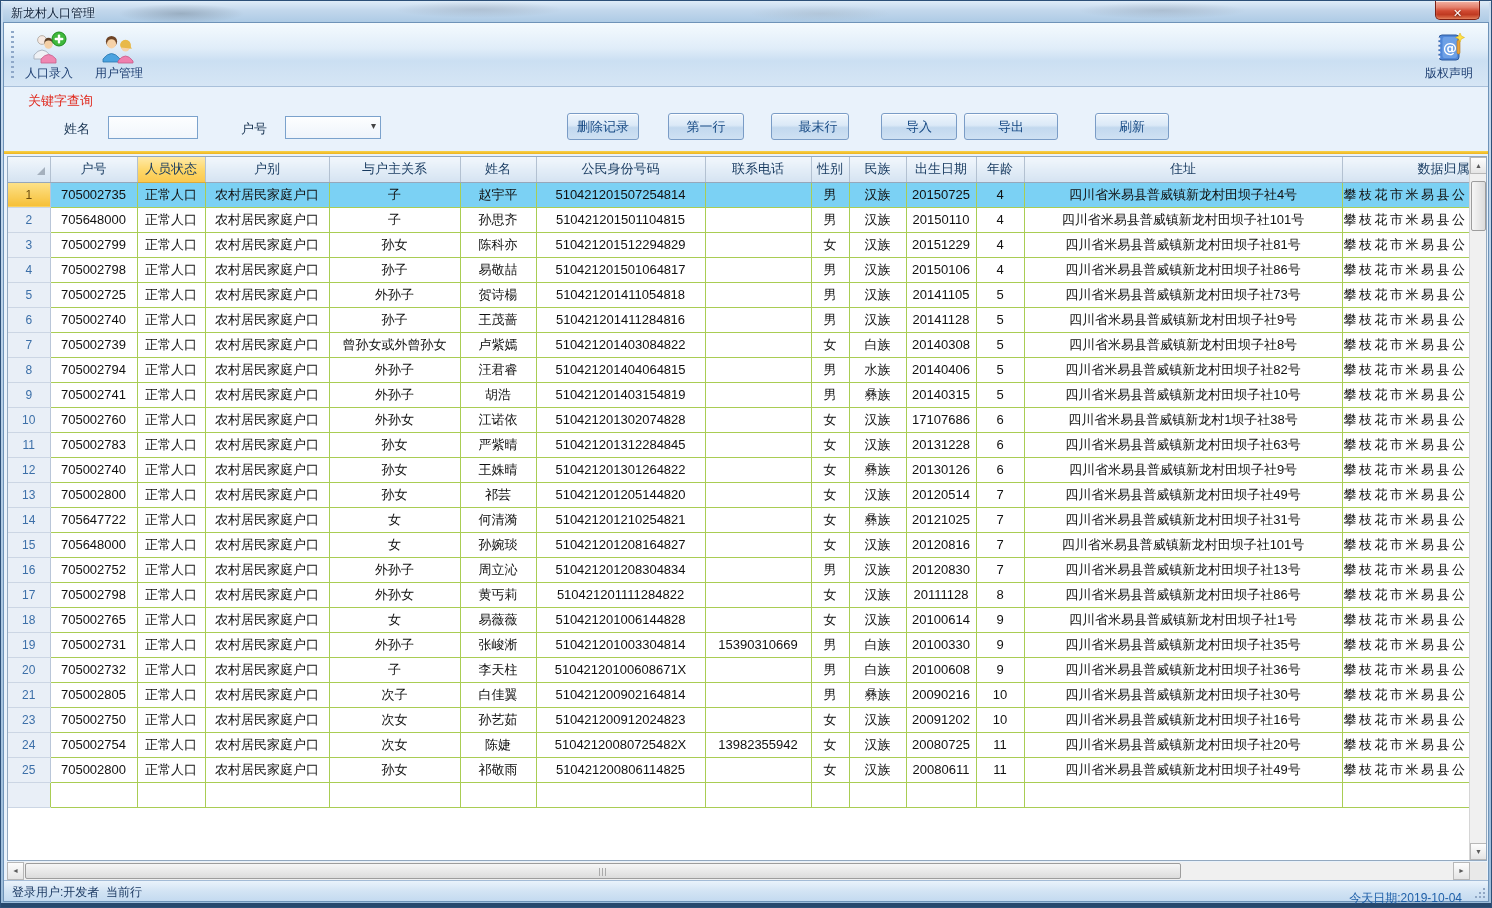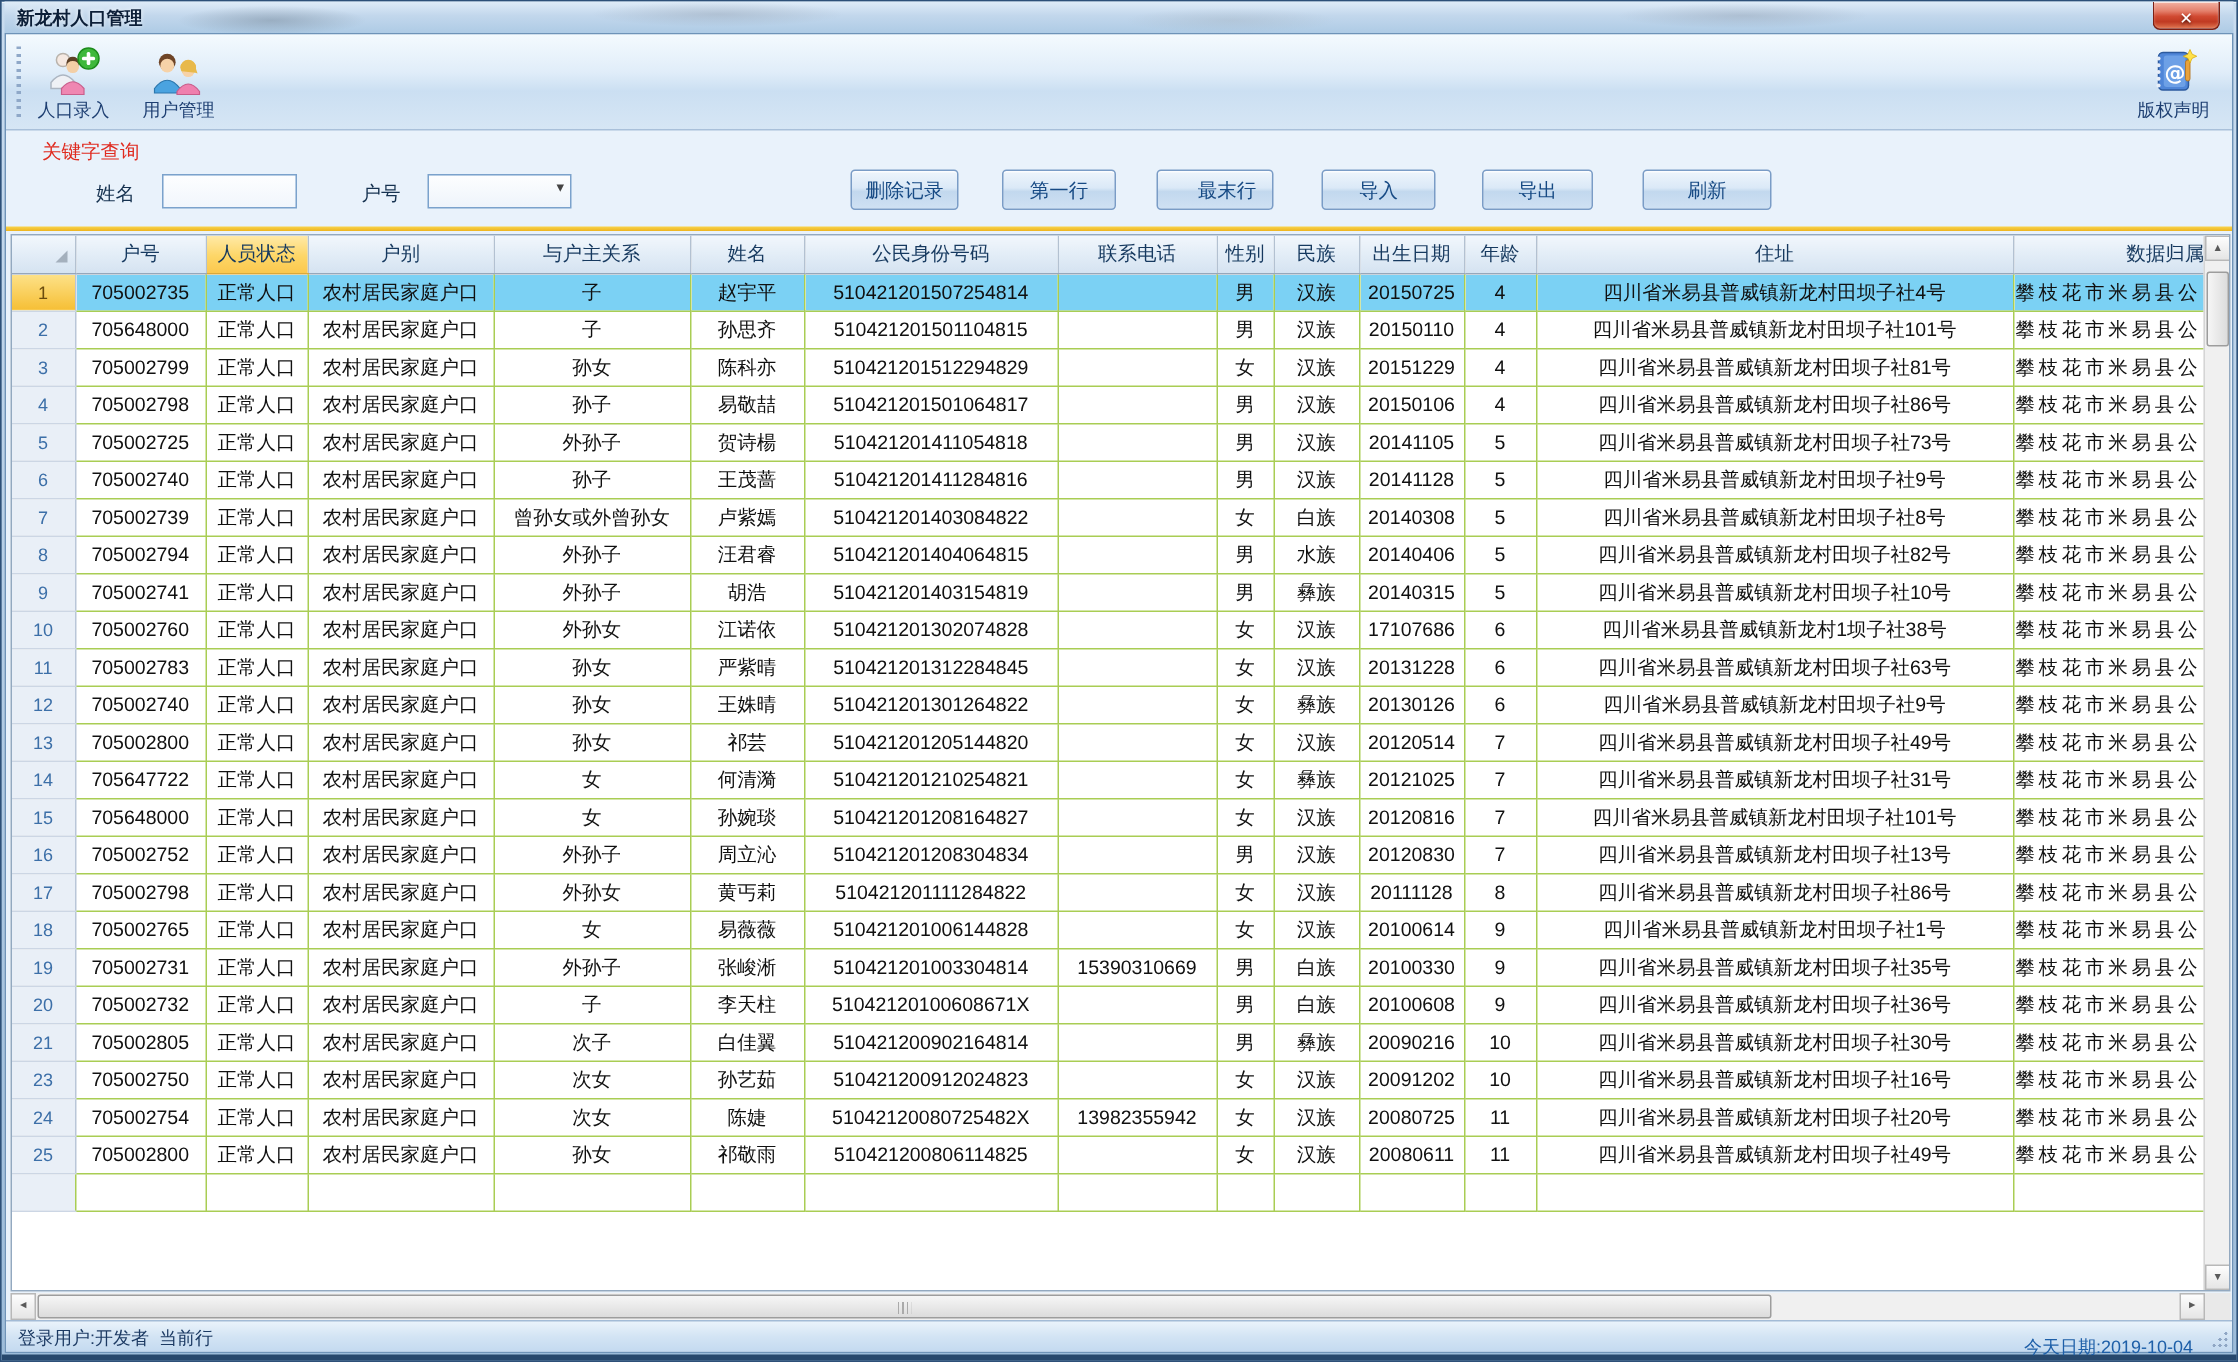--- a/index.html
+++ b/index.html
@@ -18,21 +18,21 @@
     overflow:hidden;
   }
   .titlebar::before{
     content:""; position:absolute; inset:0;
     background:
       radial-gradient(ellipse 90px 14px at 12% 60%, rgba(90,105,120,.35), transparent 70%),
       radial-gradient(ellipse 120px 12px at 32% 40%, rgba(130,140,155,.30), transparent 70%),
       radial-gradient(ellipse 100px 12px at 55% 60%, rgba(150,160,170,.25), transparent 70%),
       radial-gradient(ellipse 120px 12px at 78% 45%, rgba(120,130,145,.28), transparent 70%);
   }
-  .title-text{ position:relative; padding-left:8px; font-size:12px; color:#0c1f38; text-shadow:0 0 3px rgba(255,255,255,.9);font-weight:bold; }
+  .title-text{ position:relative; padding-left:8px; font-size:12px; color:#0c1f38; text-shadow:0 0 3px rgba(255,255,255,.9); }
   .close-btn{
     position:absolute; top:0; right:9px; width:45px; height:19px; z-index:3;
     border:1px solid #7c2014; border-top:none; border-radius:0 0 5px 5px;
     background:linear-gradient(180deg,#f3b4a5 0%,#e4806c 35%,#d14a32 55%,#c03a22 75%,#e0754f 100%);
     box-shadow:inset 0 1px 0 rgba(255,255,255,.65), inset 0 0 2px rgba(255,255,255,.3);
     text-align:center; cursor:pointer;
   }
   .close-btn .x{ color:#fff; font-size:11px; font-weight:bold; line-height:17px; text-shadow:0 1px 2px rgba(0,0,0,.55); }
   
   .client{
@@ -217,22 +217,22 @@
     <div class="combo" style="left:281px;">
       <span class="val"></span>
       <span class="arr">▾</span>
     </div>
 
     <div class="abtn add" style="left:455px;width:77px;margin-top:48px;">增加记录</div>
     <div class="abtn" style="left:563px;width:72px;">删除记录</div>
     <div class="abtn" style="left:664px;width:76px;">第一行</div>
     <div class="abtn" style="left:767px;width:78px;padding-left:16px;">最末行</div>
     <div class="abtn" style="left:877px;width:76px;font-family:Liberation Serif, serif;">导入</div>
-    <div class="abtn" style="left:984px;width:74px;">导出</div>
-    <div class="abtn" style="left:1091px;width:86px;">刷新</div>
+    <div class="abtn" style="left:960px;width:94px;">导出</div>
+    <div class="abtn" style="left:1091px;width:74px;">刷新</div>
 
     <div class="sep-line"></div>
 
     <div class="table-wrap">
       <table>
           <colgroup>
             <col style="width: 42px;">
             <col style="width: 87px;">
             <col style="width: 68px;">
             <col style="width: 124px;">

